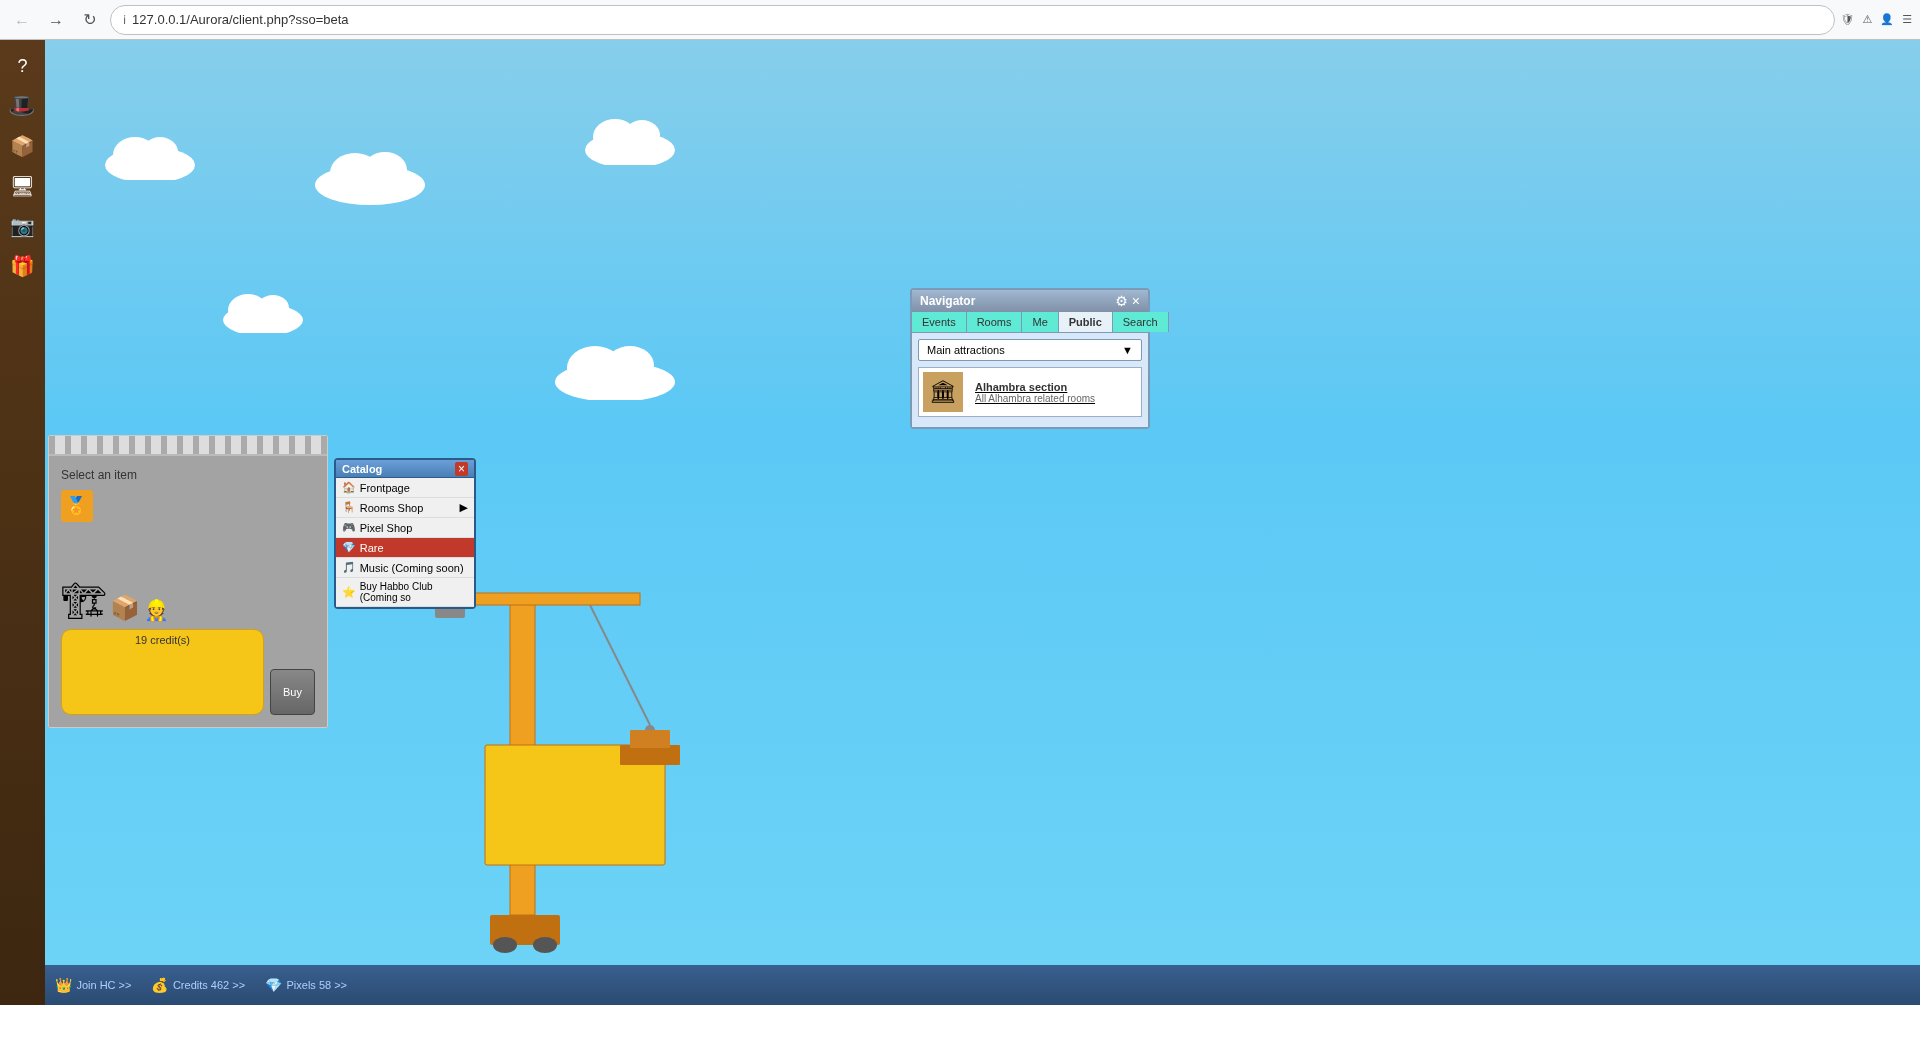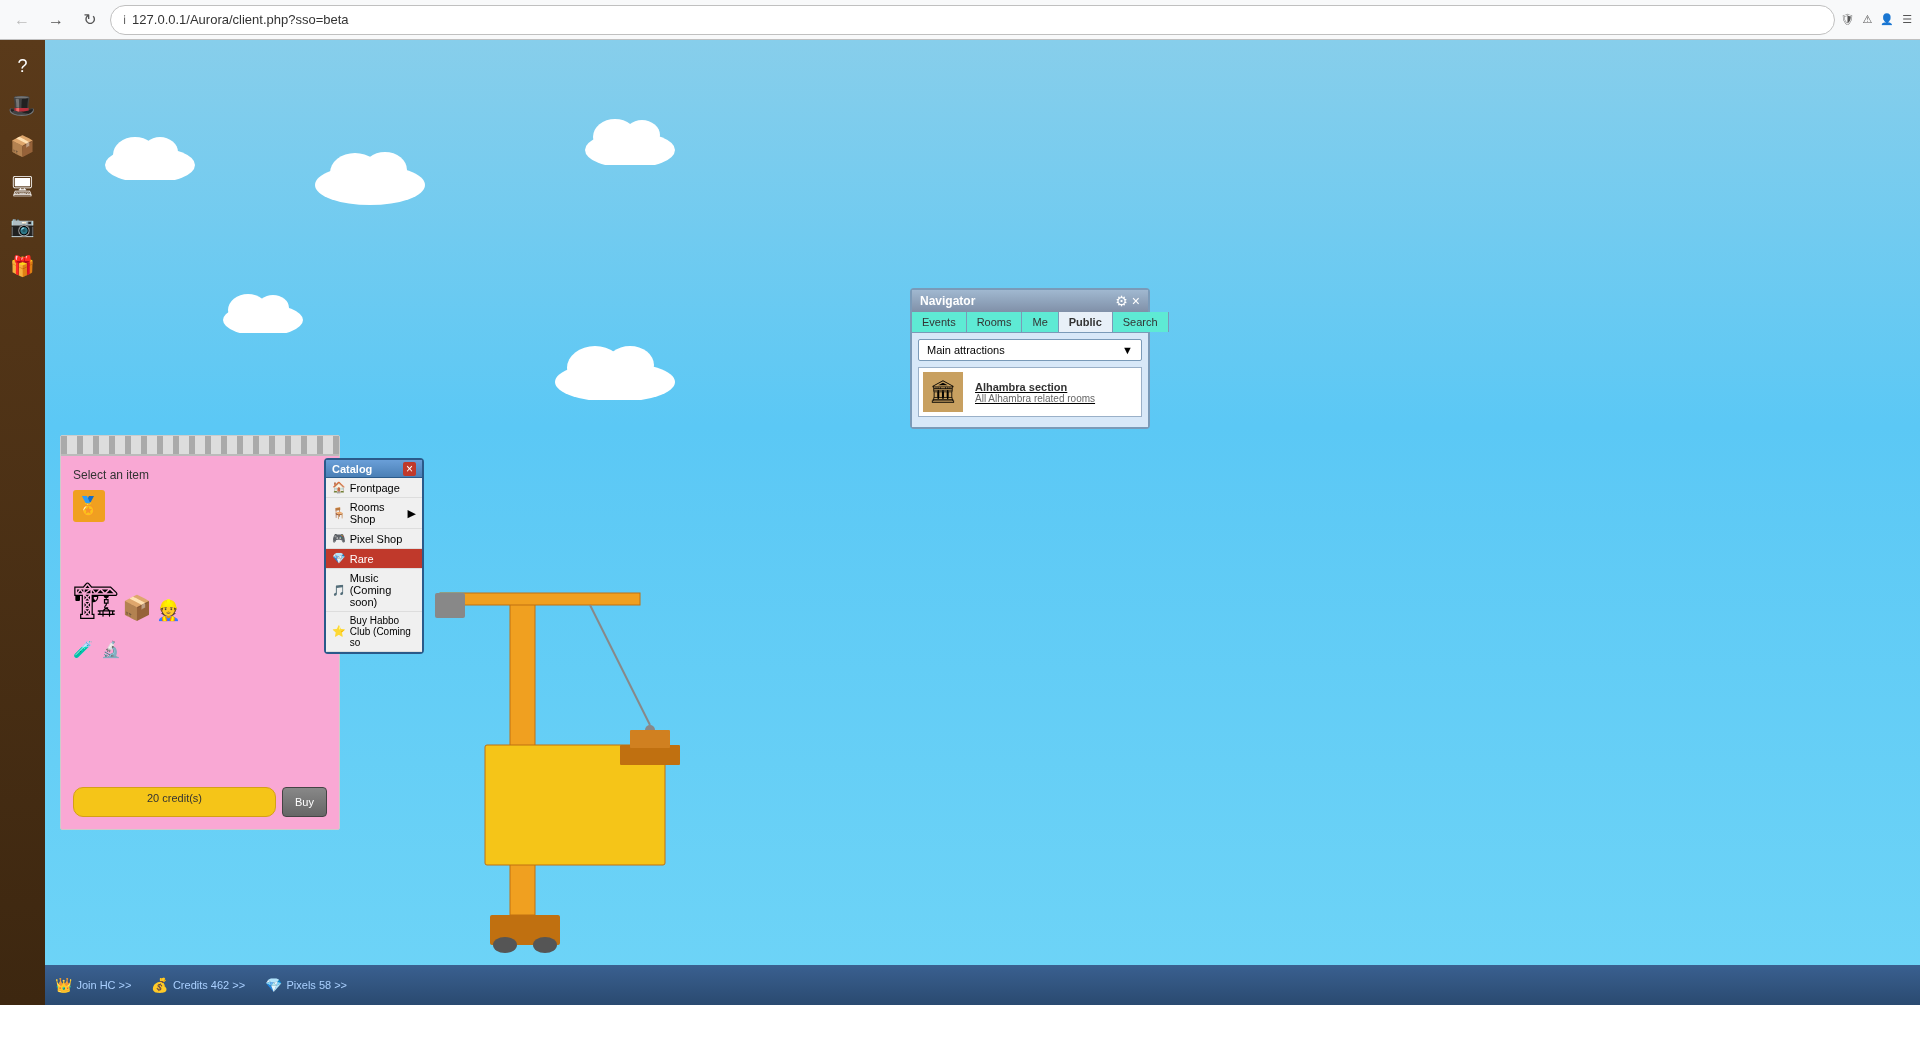--- a/index.html
+++ b/index.html
@@ -99,23 +99,23 @@
       height: 28px;
       display: flex;
       align-items: center;
       justify-content: center;
       font-size: 18px;
     }
 
     
     .catalog-window {
       position: absolute;
-      left: 324px;
+      left: 334px;
       top: 418px;
-      width: 100px;
+      width: 142px;
       background: #4a7fb5;
       border: 2px solid #2a5a8a;
       border-radius: 4px;
       z-index: 20;
     }
     .catalog-title-bar {
       background: linear-gradient(to bottom, #6a9fd8, #4a7fb5);
       display: flex;
       align-items: center;
       justify-content: space-between;
@@ -136,25 +136,25 @@
       cursor: pointer;
       gap: 4px;
       border-bottom: 1px solid #ddd;
     }
     .catalog-menu-item.selected { background: #c0392b; color: white; }
     .catalog-arrow { margin-left: auto; }
 
     
     .notebook-window {
       position: absolute;
-      left: 60px;
+      left: 48px;
       top: 395px;
       width: 280px;
-      height: 395px;
-      background: #f9a8d4;
+      height: 293px;
+      background: #a3a3a3;
       border: 1px solid #ccc;
       z-index: 15;
       border-radius: 2px;
     }
     .notebook-spiral {
       width: 100%;
       height: 20px;
       background: repeating-linear-gradient(90deg, #aaa 0px, #aaa 6px, transparent 6px, transparent 16px);
       background-color: #ddd;
       border-bottom: 2px solid #bbb;
@@ -186,24 +186,25 @@
       padding: 4px 8px;
       font-size: 11px;
       color: #333;
       cursor: pointer;
       text-align: center;
     }
     .buy-btn {
       background: linear-gradient(to bottom, #888, #666);
       border: 1px solid #444;
       border-radius: 4px;
-      padding: 8px 12px;
+      padding: 16px 12px;
       font-size: 11px;
       color: white;
       cursor: pointer;
+      margin-top: 40px;
     }
 
     
     .navigator-window {
       position: absolute;
       right: 770px;
       top: 248px;
       width: 240px;
       background: #c8d8e8;
       border: 2px solid #7a9ab8;
@@ -411,21 +412,21 @@
           <div style="font-size:20px;">👷</div>
         </div>
       </div>
       <div style="display:flex;gap:8px;margin-top:8px;">
         <div style="font-size:16px;">🧪</div>
         <div style="font-size:16px;">🔬</div>
       </div>
       <div class="notebook-desc">test</div>
     </div>
     <div class="notebook-footer">
-      <div class="credits-btn">20 credit(s)</div>
+      <div class="credits-btn">19 credit(s)</div>
       <button class="buy-btn">Buy</button>
     </div>
   </div>
 
   <div class="catalog-window">
     <div class="catalog-title-bar">
       <span class="catalog-title">Catalog</span>
       <span class="catalog-close">×</span>
     </div>
     <div class="catalog-menu">

